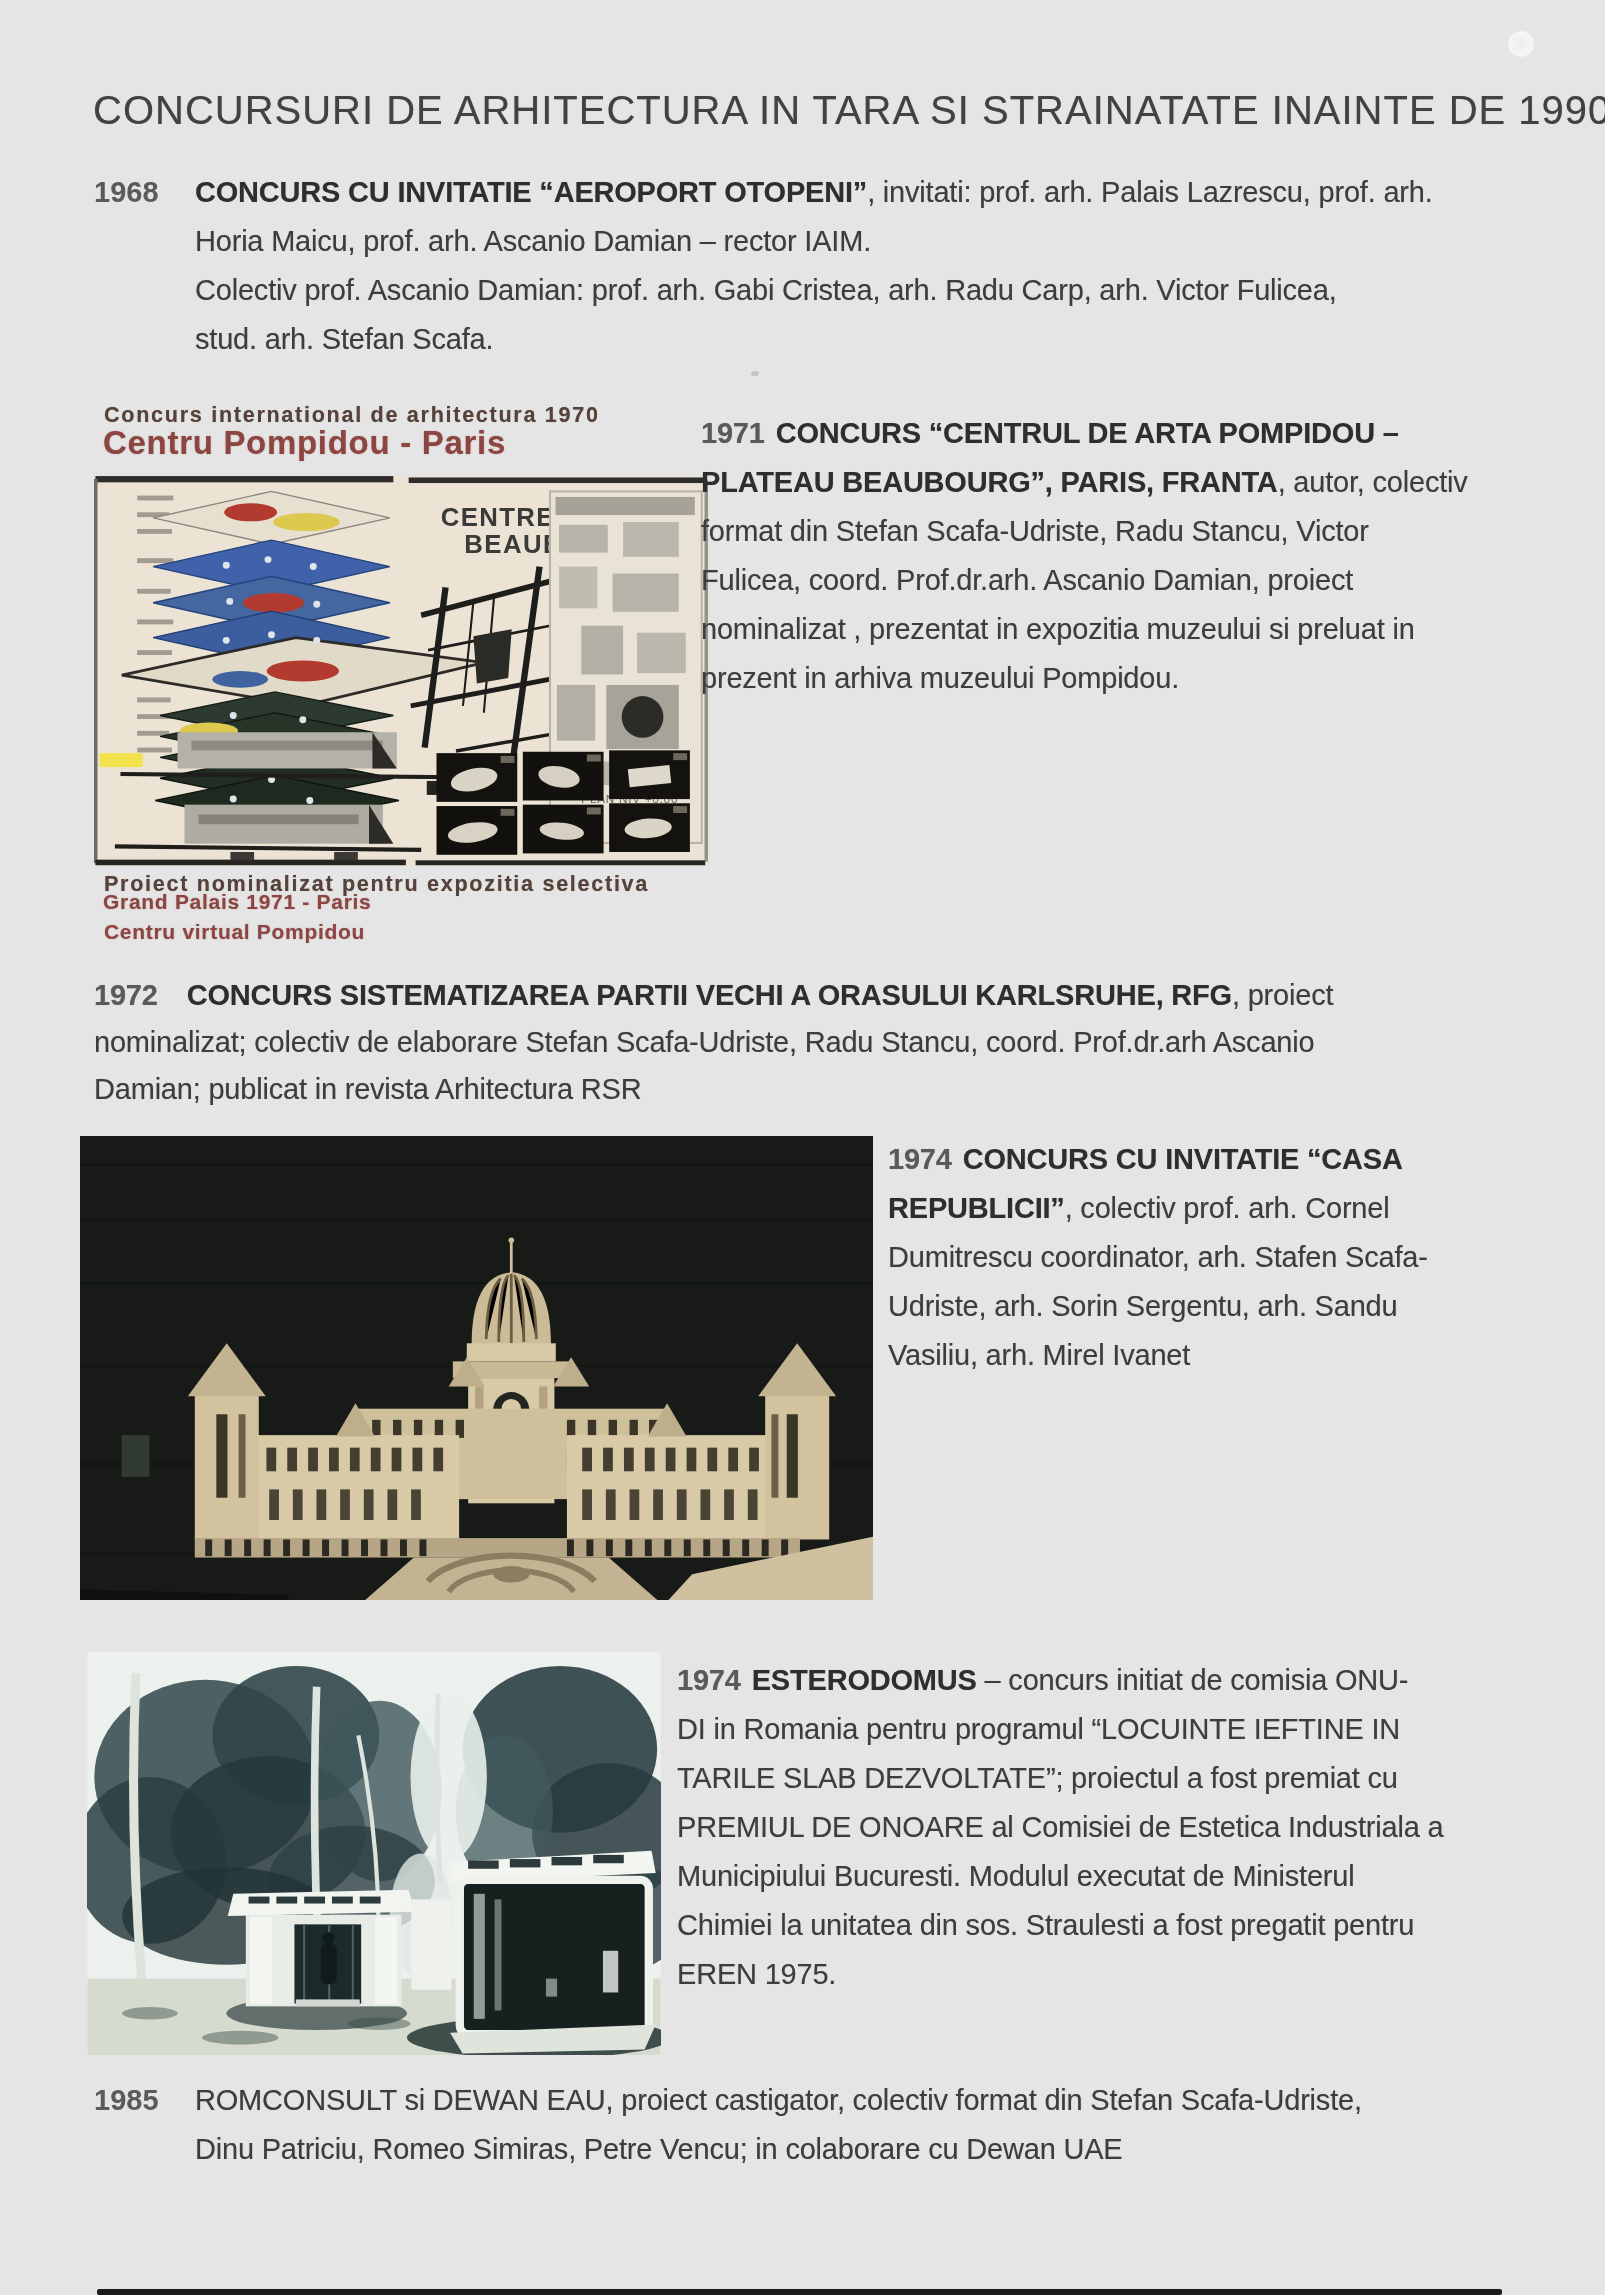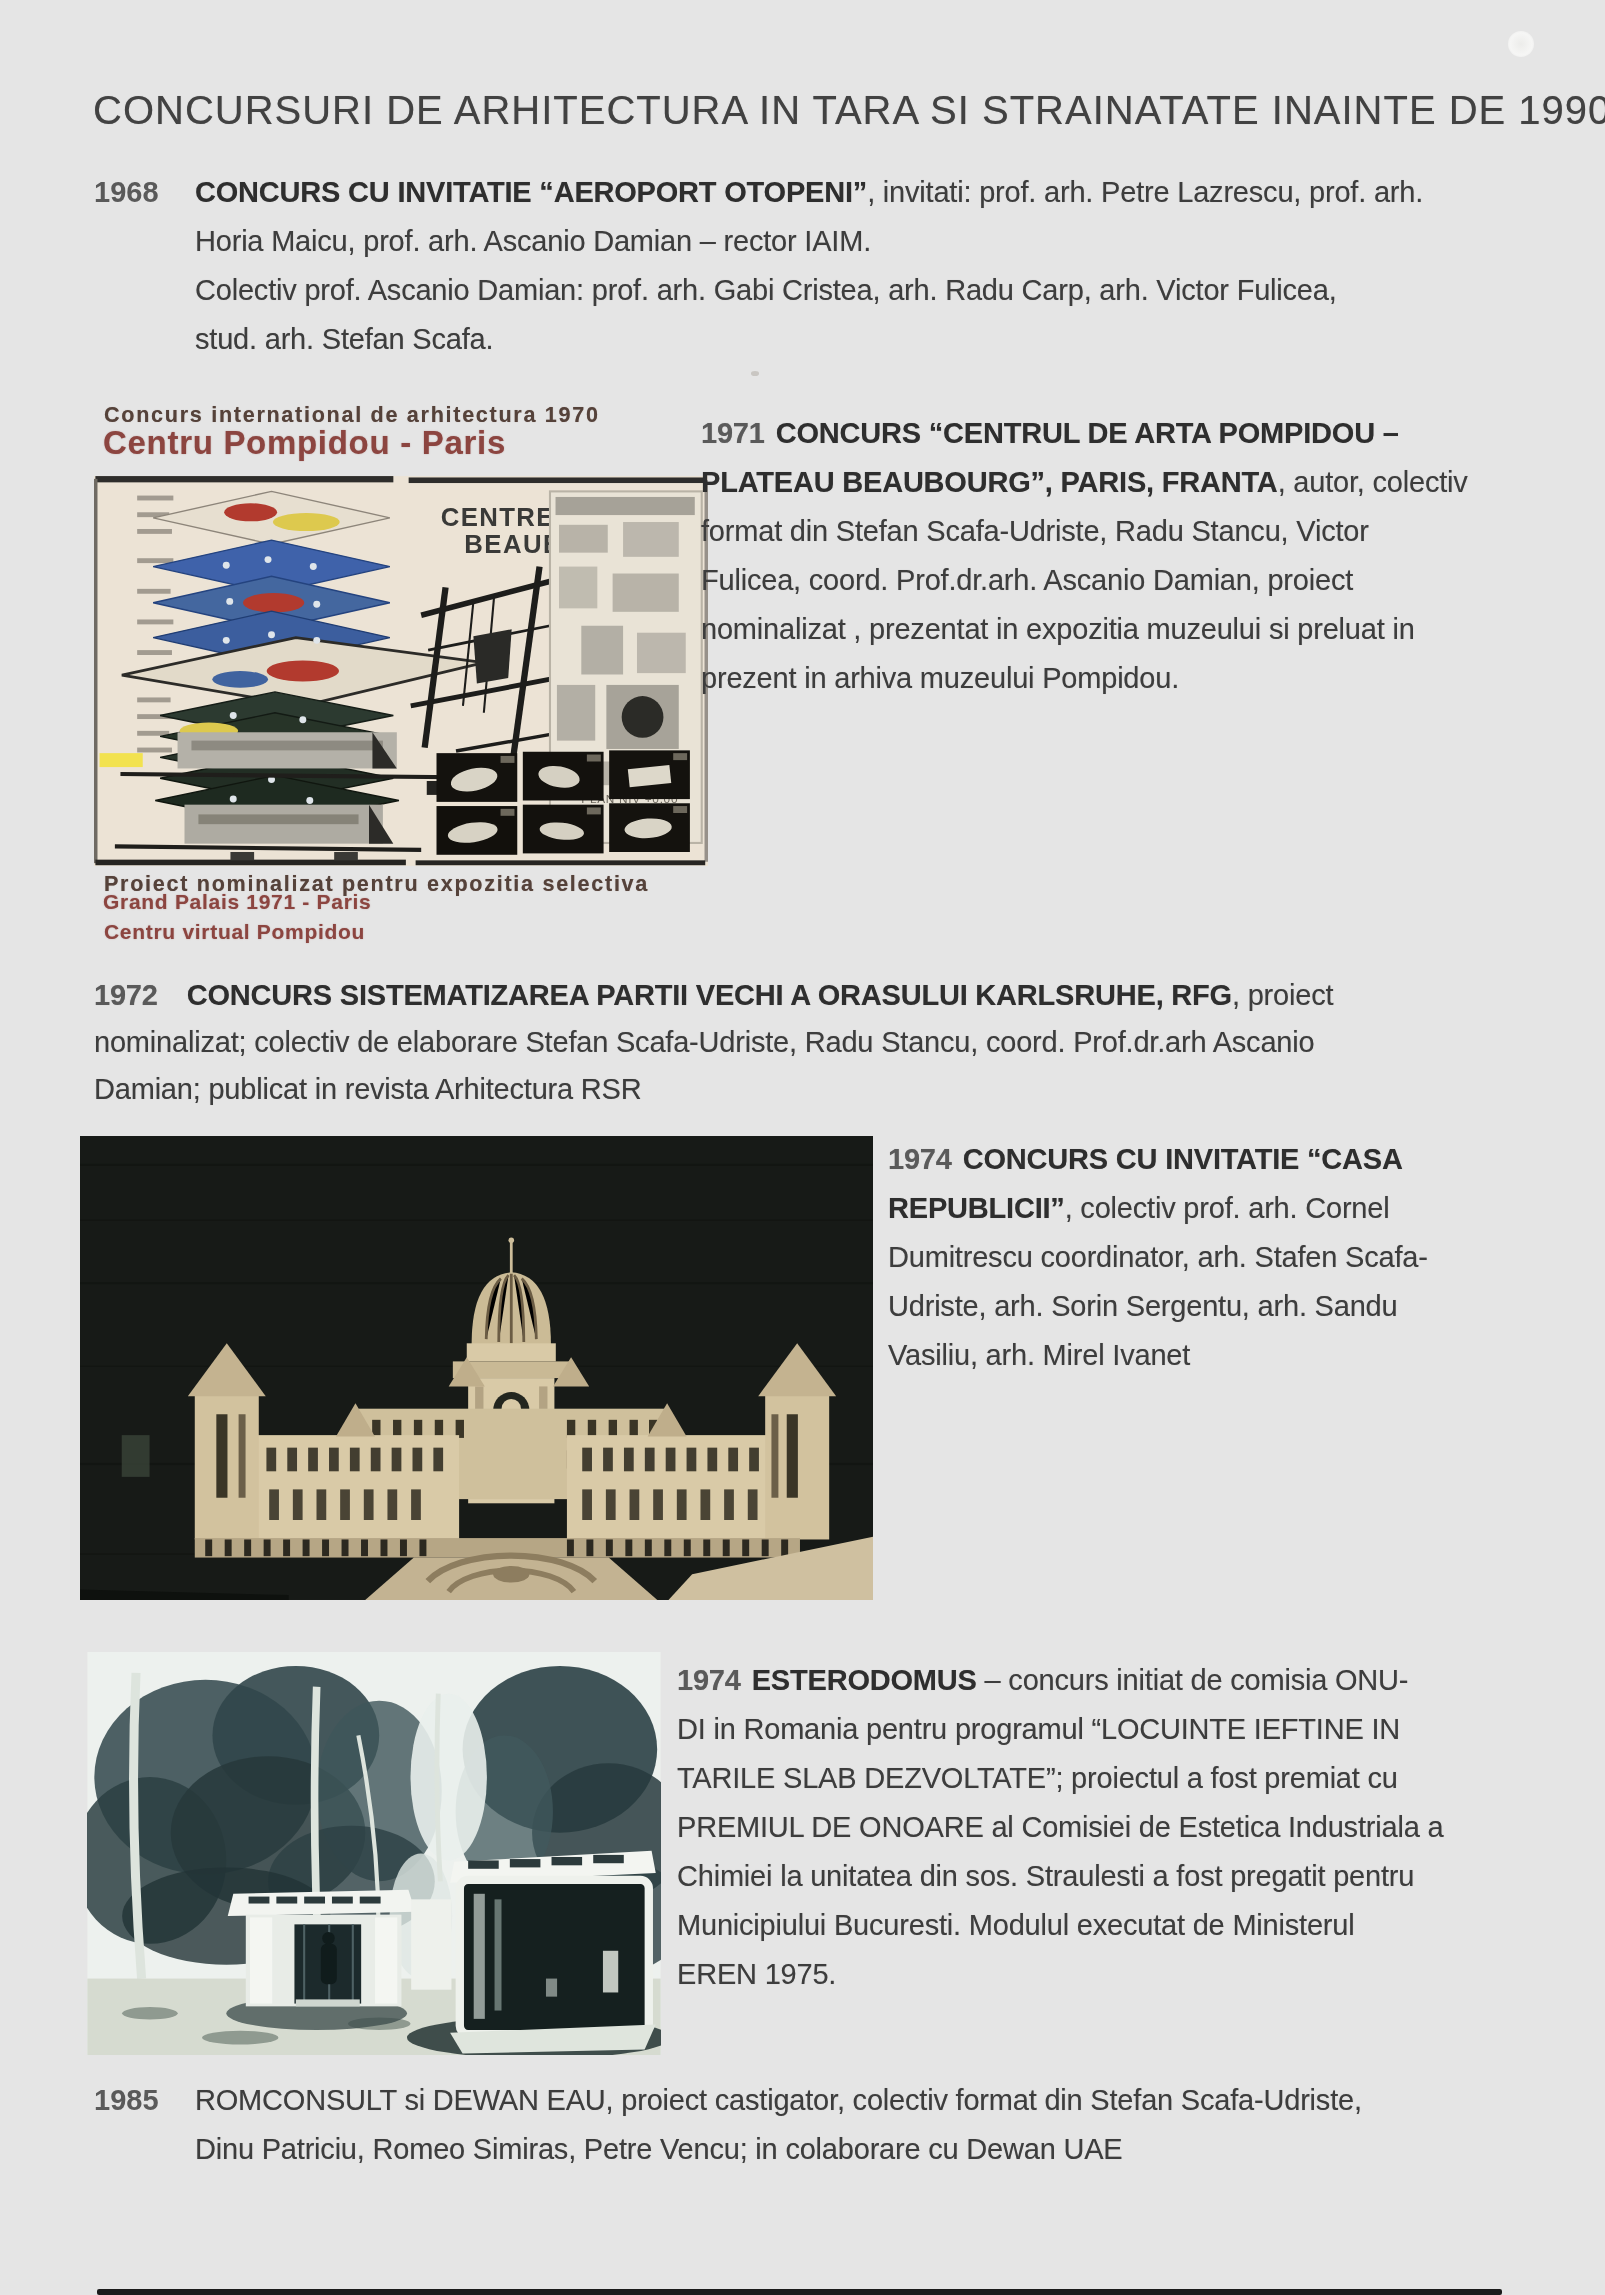--- a/index.html
+++ b/index.html
@@ -29,21 +29,21 @@
 </style>
 </head>
 <body>
 
 <div class="page">
 
   <div class="abs title">CONCURSURI DE ARHITECTURA IN TARA SI STRAINATATE INAINTE DE 1990</div>
 
   <div class="abs year year-col" style="left:94px;top:168px">1968</div>
   <div class="abs body" style="left:195px;top:168px">
-    <div class="line"><span class="b">CONCURS CU INVITATIE “AEROPORT OTOPENI”</span><span>, invitati: prof. arh. Petre Lazrescu, prof. arh.</span></div>
+    <div class="line"><span class="b">CONCURS CU INVITATIE “AEROPORT OTOPENI”</span><span>, invitati: prof. arh. Palais Lazrescu, prof. arh.</span></div>
     <div class="line">Horia Maicu, prof. arh. Ascanio Damian – rector IAIM.</div>
     <div class="line">Colectiv prof. Ascanio Damian: prof. arh. Gabi Cristea, arh. Radu Carp, arh. Victor Fulicea,</div>
     <div class="line">stud. arh. Stefan Scafa.</div>
   </div>
 
   <div class="abs cap-brown" style="left:104px;top:402px;font-size:21.6px">Concurs international de arhitectura 1970</div>
   <div class="abs cap-maroon" style="left:103px;top:424px;font-size:33px">Centru Pompidou - Paris</div>
 
   <div class="abs" style="left:94px;top:476px">
     <svg width="614" height="390" viewBox="0 0 882 560">
@@ -457,22 +457,22 @@
       </g>
       <rect x="466" y="356" width="58" height="130" fill="#eef1ec"></rect>
     </svg>
   </div>
 
   <div class="abs body" style="left:677px;top:1656px">
     <div class="line"><span class="year year-inline">1974</span><span class="b">ESTERODOMUS</span><span> – concurs initiat de comisia ONU-</span></div>
     <div class="line">DI in Romania pentru programul “LOCUINTE IEFTINE IN</div>
     <div class="line">TARILE SLAB DEZVOLTATE”; proiectul a fost premiat cu</div>
     <div class="line">PREMIUL DE ONOARE al Comisiei de Estetica Industriala a</div>
+    <div class="line">Municipiului Bucuresti. Modulul executat de Ministerul</div>
     <div class="line">Chimiei la unitatea din sos. Straulesti a fost pregatit pentru</div>
-    <div class="line">Municipiului Bucuresti. Modulul executat de Ministerul</div>
     <div class="line">EREN 1975.</div>
   </div>
 
   <div class="abs year year-col" style="left:94px;top:2076px">1985</div>
   <div class="abs body" style="left:195px;top:2076px">
     <div class="line">ROMCONSULT si DEWAN EAU, proiect castigator, colectiv format din Stefan Scafa-Udriste,</div>
     <div class="line">Dinu Patriciu, Romeo Simiras, Petre Vencu; in colaborare cu Dewan UAE</div>
   </div>
 
   <div class="abs smudge" style="left:1508px;top:31px"></div>

